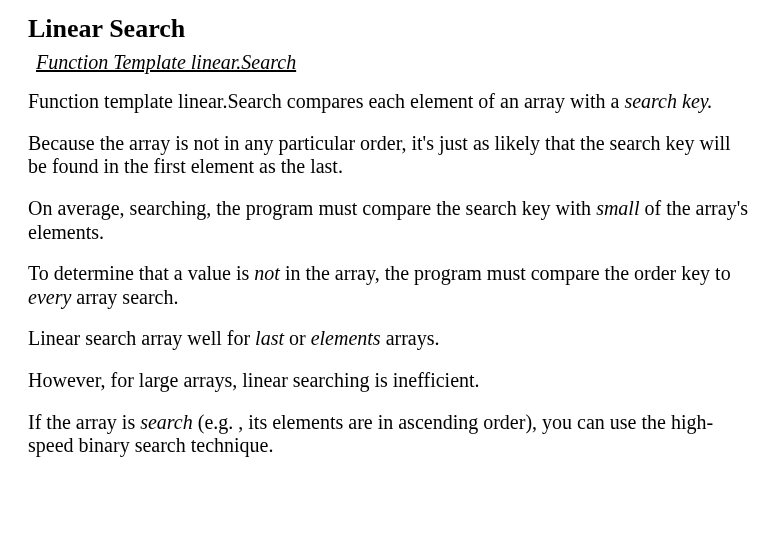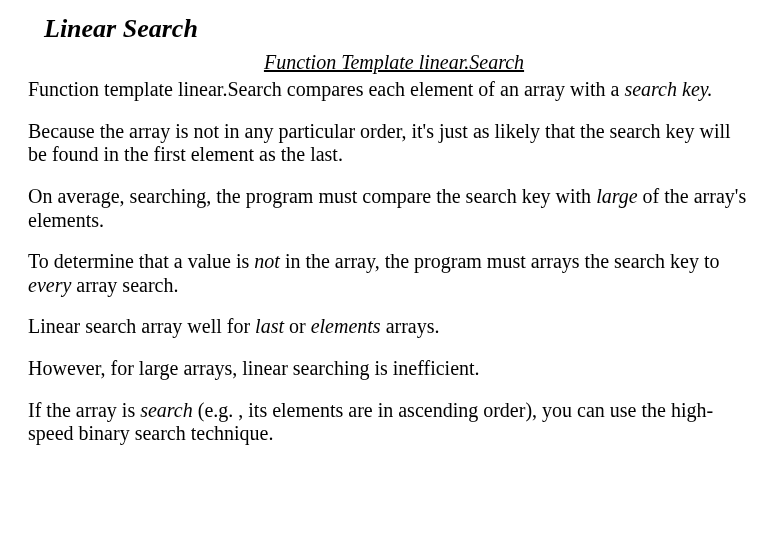--- a/index.html
+++ b/index.html
@@ -9,50 +9,48 @@
     background: #fff;
     margin: 0;
     padding: 14px 28px 20px 28px;
     width: 780px;
     box-sizing: border-box;
     line-height: 1.18;
   }
   h1 {
     font-size: 26px;
     font-weight: bold;
-    margin: 0 0 6px 16px;
-    font-style: italic;
+    margin: 0 0 6px 0;
   }
   .subheading {
     font-style: italic;
     text-decoration: underline;
     margin: 0 0 0 8px;
-    text-align: center;
   }
   p {
     margin: 0 0 18px 0;
   }
   .intro {
-    margin-top: 4px;
+    margin-top: 16px;
     margin-bottom: 18px;
   }
   .ital { font-style: italic; }
 </style>
 </head>
 <body>
 
 <h1>Linear Search</h1>
 
 <div class="subheading">Function Template linear.Search</div>
 
 <p class="intro"><span>Function template linear.Search compares each element of an array with a </span><span class="ital">search key.</span></p>
 
 <p>Because the array is not in any particular order, it's just as likely that the search key will be found in the first element as the last.</p>
 
-<p><span>On average, searching, the program must compare the search key with </span><span class="ital">large</span><span> of the array's elements.</span></p>
+<p><span>On average, searching, the program must compare the search key with </span><span class="ital">small</span><span> of the array's elements.</span></p>
 
-<p><span>To determine that a value is </span><span class="ital">not</span><span> in the array, the program must arrays the search key to </span><span class="ital">every</span><span> array search.</span></p>
+<p><span>To determine that a value is </span><span class="ital">not</span><span> in the array, the program must compare the order key to </span><span class="ital">every</span><span> array search.</span></p>
 
 <p><span>Linear search array well for </span><span class="ital">last</span><span> or </span><span class="ital">elements</span><span> arrays.</span></p>
 
 <p>However, for large arrays, linear searching is inefficient.</p>
 
 <p><span>If the array is </span><span class="ital">search</span><span> (e.g. , its elements are in ascending order), you can use the high-speed binary search technique.</span></p>
 
 </body></html>

